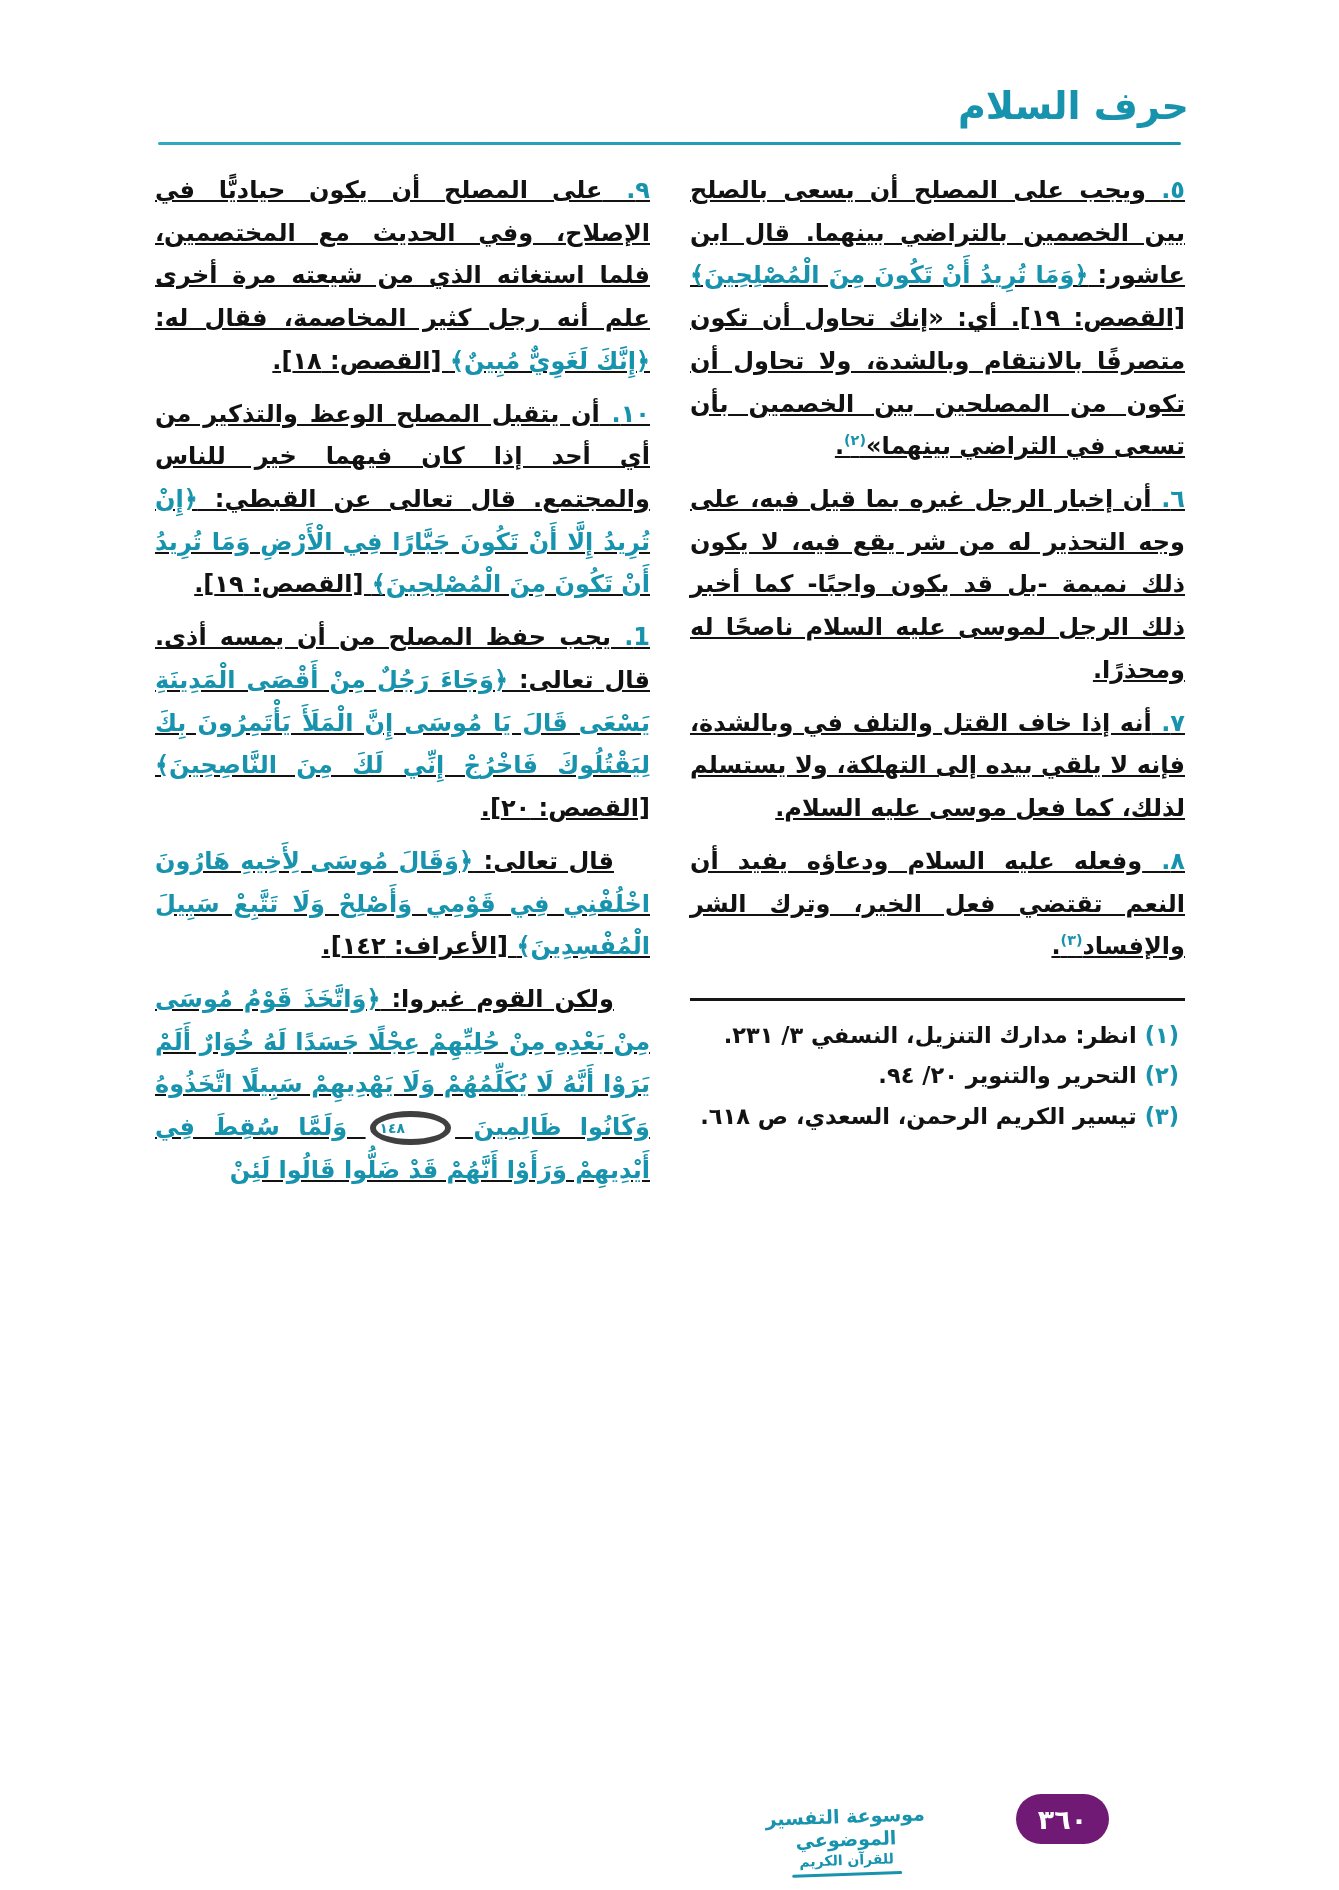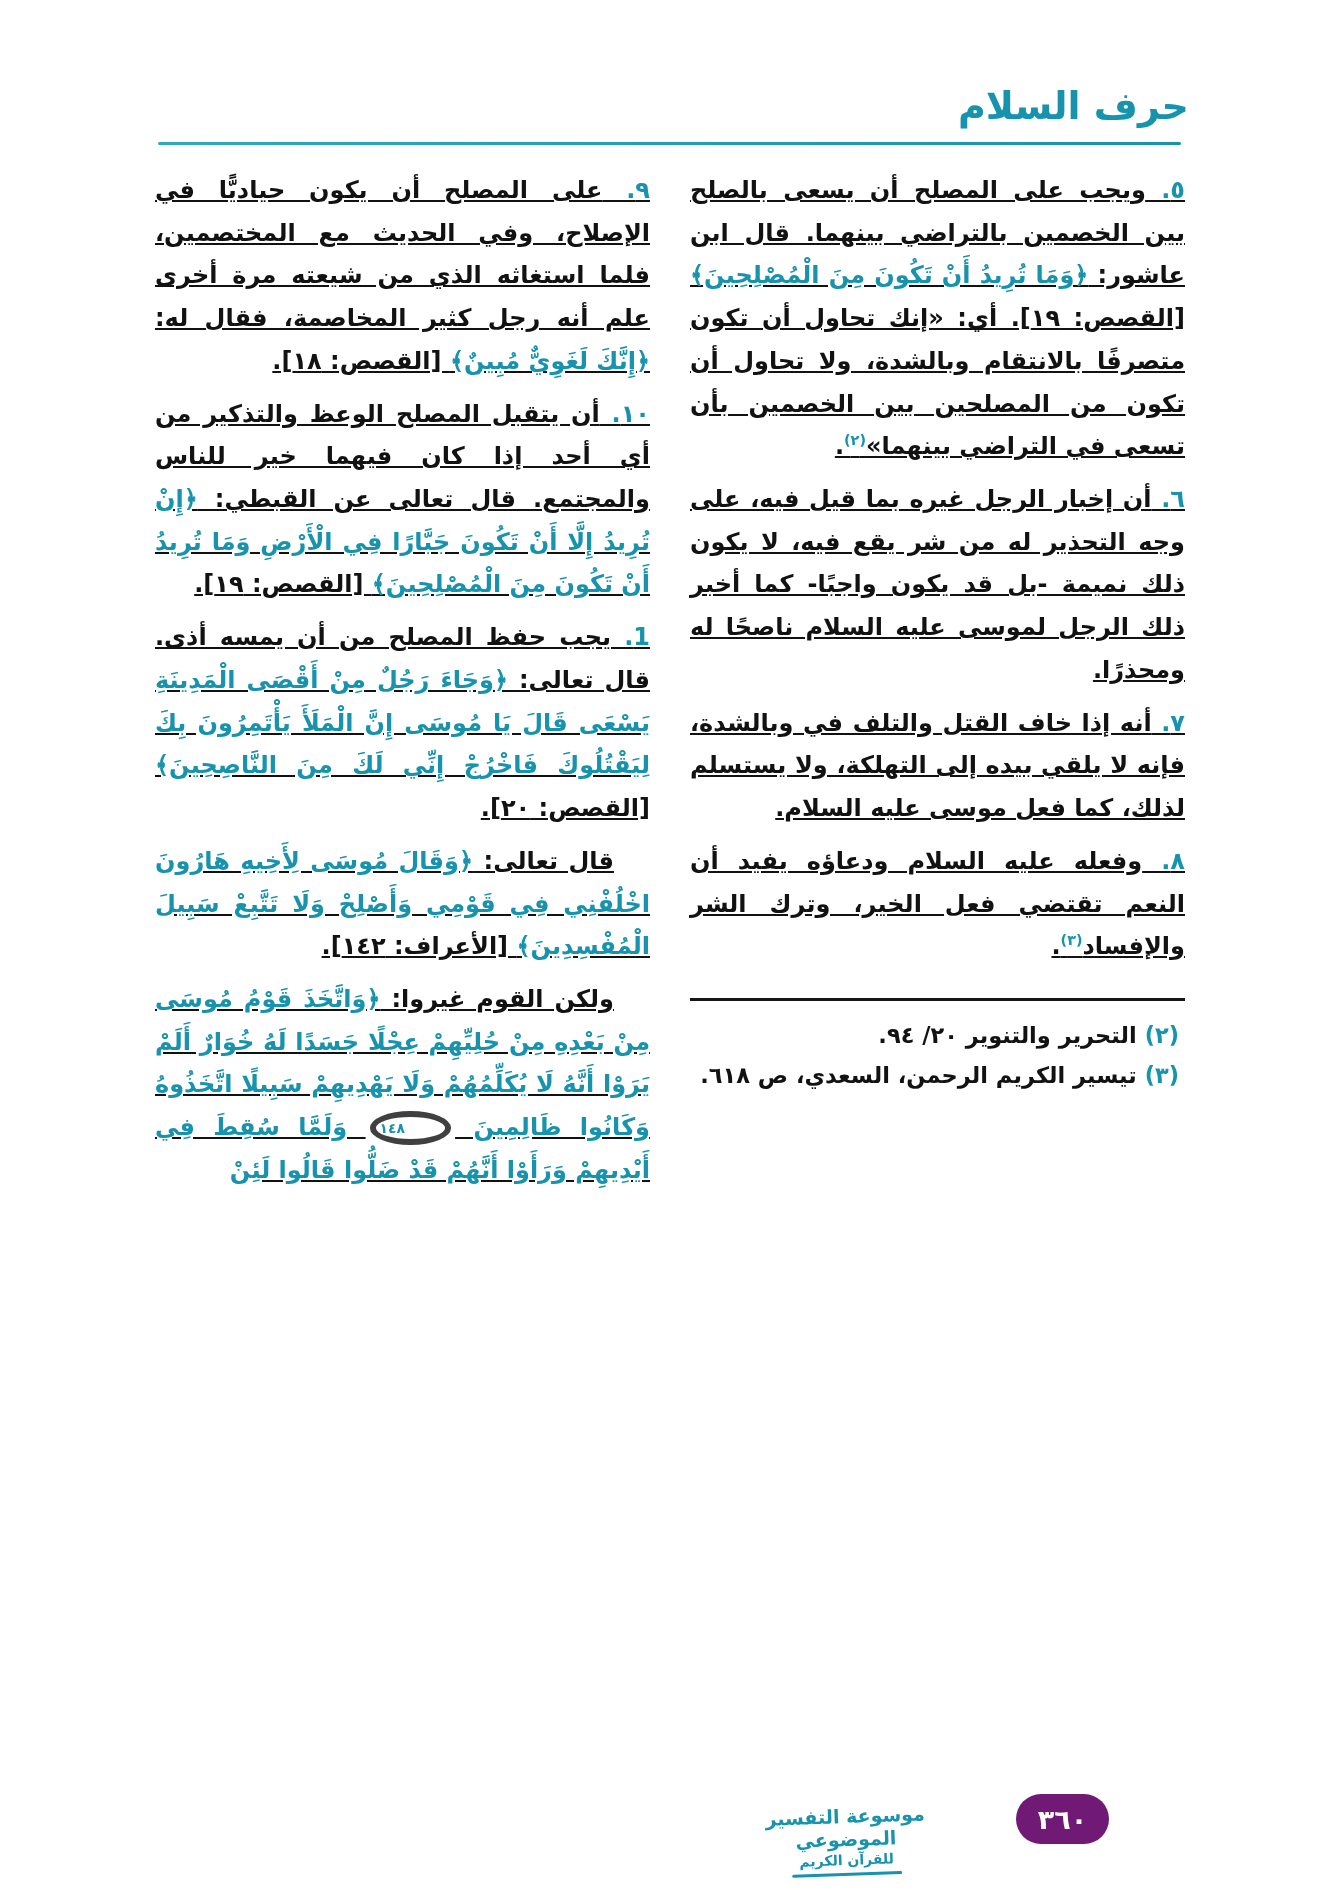--- a/index.html
+++ b/index.html
@@ -133,20 +133,21 @@
   </header>
 
   <main class="columns">
     <section class="col col-right" id="col-right">
 
         <p class="para"><span class="seg-num">٥. </span><span class="seg-normal">ويجب على المصلح أن يسعى بالصلح بين الخصمين بالتراضي بينهما. قال ابن عاشور: </span><span class="seg-quran">﴿وَمَا تُرِيدُ أَنْ تَكُونَ مِنَ الْمُصْلِحِينَ﴾</span><span class="seg-normal"> [القصص: ١٩]. أي: «إنك تحاول أن تكون متصرفًا بالانتقام وبالشدة، ولا تحاول أن تكون من المصلحين بين الخصمين بأن تسعى في التراضي بينهما»</span><span class="seg-sup">(٢)</span><span class="seg-normal">.</span></p>
         <p class="para"><span class="seg-num">٦. </span><span class="seg-normal">أن إخبار الرجل غيره بما قيل فيه، على وجه التحذير له من شر يقع فيه، لا يكون ذلك نميمة -بل قد يكون واجبًا- كما أخبر ذلك الرجل لموسى عليه السلام ناصحًا له ومحذرًا.</span></p>
         <p class="para"><span class="seg-num">٧. </span><span class="seg-normal">أنه إذا خاف القتل والتلف في وبالشدة، فإنه لا يلقي بيده إلى التهلكة، ولا يستسلم لذلك، كما فعل موسى عليه السلام.</span></p>
         <p class="para"><span class="seg-num">٨. </span><span class="seg-normal">وفعله عليه السلام ودعاؤه يفيد أن النعم تقتضي فعل الخير، وترك الشر والإفساد</span><span class="seg-sup">(٣)</span><span class="seg-normal">.</span></p>
         <div class="footnotes" id="footnotes">
+          <div class="footnote"><span class="fn-marker">(١)</span><span>انظر: مدارك التنزيل، النسفي ٣/ ٢٣١.</span></div>
           <div class="footnote"><span class="fn-marker">(٢)</span><span>التحرير والتنوير ٢٠/ ٩٤.</span></div>
           <div class="footnote"><span class="fn-marker">(٣)</span><span>تيسير الكريم الرحمن، السعدي، ص ٦١٨.</span></div>
         </div>
     </section>
     <section class="col col-left" id="col-left">
 
     <p class="para"><span class="seg-num">٩. </span><span class="seg-normal">على المصلح أن يكون حياديًّا في الإصلاح، وفي الحديث مع المختصمين، فلما استغاثه الذي من شيعته مرة أخرى علم أنه رجل كثير المخاصمة، فقال له: </span><span class="seg-quran">﴿إِنَّكَ لَغَوِيٌّ مُبِينٌ﴾</span><span class="seg-normal"> [القصص: ١٨].</span></p>
         <p class="para"><span class="seg-num">١٠. </span><span class="seg-normal">أن يتقبل المصلح الوعظ والتذكير من أي أحد إذا كان فيهما خير للناس والمجتمع. قال تعالى عن القبطي: </span><span class="seg-quran">﴿إِنْ تُرِيدُ إِلَّا أَنْ تَكُونَ جَبَّارًا فِي الْأَرْضِ وَمَا تُرِيدُ أَنْ تَكُونَ مِنَ الْمُصْلِحِينَ﴾</span><span class="seg-normal"> [القصص: ١٩].</span></p>
         <p class="para"><span class="seg-num">1. </span><span class="seg-normal">يجب حفظ المصلح من أن يمسه أذى. قال تعالى: </span><span class="seg-quran">﴿وَجَاءَ رَجُلٌ مِنْ أَقْصَى الْمَدِينَةِ يَسْعَى قَالَ يَا مُوسَى إِنَّ الْمَلَأَ يَأْتَمِرُونَ بِكَ لِيَقْتُلُوكَ فَاخْرُجْ إِنِّي لَكَ مِنَ النَّاصِحِينَ﴾</span><span class="seg-normal"> [القصص: ٢٠].</span></p>
         <p class="para para-indent"><span class="seg-normal">قال تعالى: </span><span class="seg-quran">﴿وَقَالَ مُوسَى لِأَخِيهِ هَارُونَ اخْلُفْنِي فِي قَوْمِي وَأَصْلِحْ وَلَا تَتَّبِعْ سَبِيلَ الْمُفْسِدِينَ﴾</span><span class="seg-normal"> [الأعراف: ١٤٢].</span></p>

